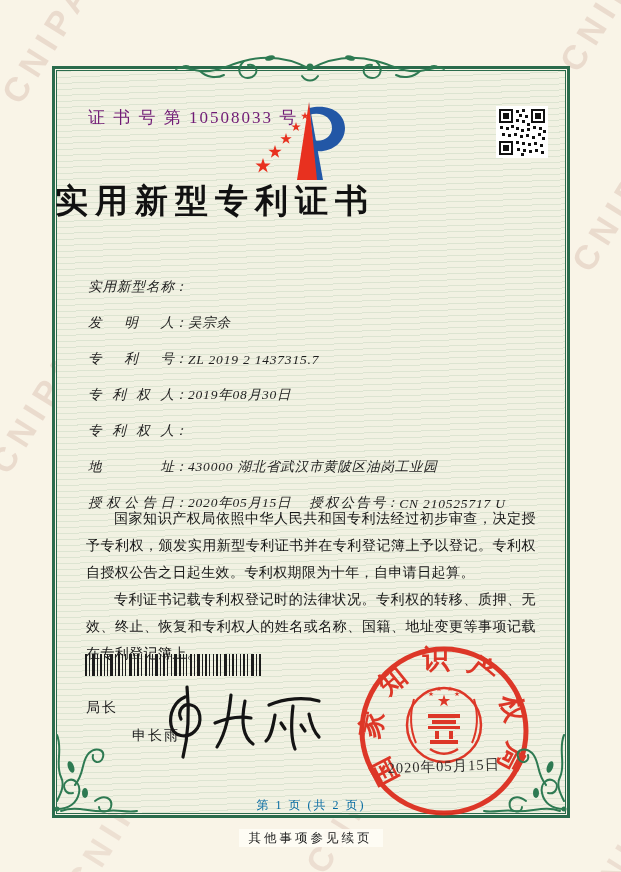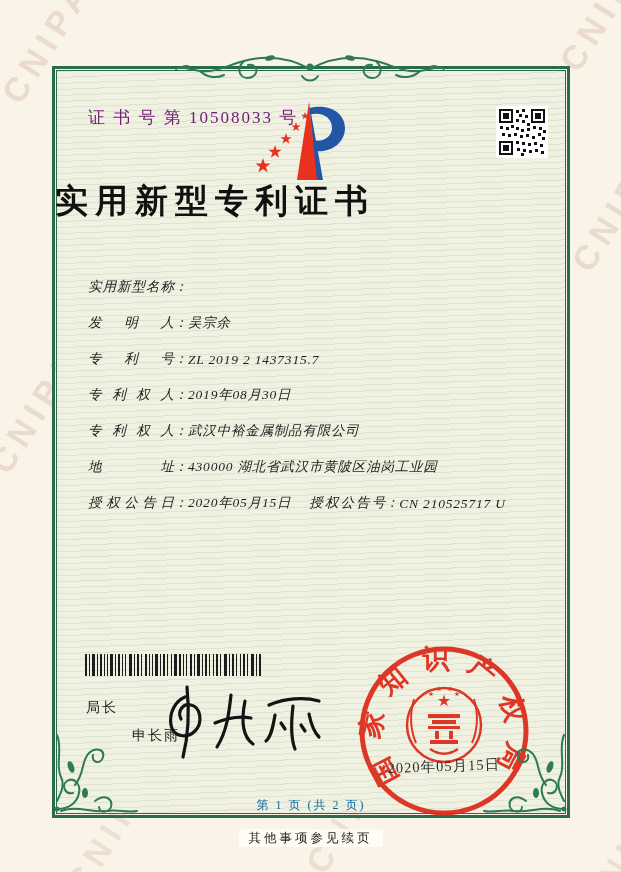--- a/index.html
+++ b/index.html
@@ -227,38 +227,39 @@
             <span class="f-value">ZL 2019 2 1437315.7</span>
         </div>
         <div class="frow">
           <span class="f-label">专利权人</span>
             <span class="f-colon">：</span>
             <span class="f-value">2019年08月30日</span>
         </div>
         <div class="frow">
           <span class="f-label">专利权人</span>
             <span class="f-colon">：</span>
-            <span class="f-value">武汉中裕金属制品有限公司</span>
         </div>
         <div class="frow">
           <span class="f-label">地址</span>
             <span class="f-colon">：</span>
             <span class="f-value">430000 湖北省武汉市黄陂区油岗工业园</span>
         </div>
         <div class="frow">
           <span class="f-label">授权公告日</span>
             <span class="f-colon">：</span>
             <span class="f-value">2020年05月15日</span>
           <span class="f-label2">授权公告号</span>
             <span class="f-colon">：</span>
             <span class="f-value">CN 210525717 U</span>
         </div>
       </div>
 
       <div class="body-text">
+        <p>国家知识产权局依照中华人民共和国专利法经过初步审查，决定授予专利权，颁发实用新型专利证书并在专利登记簿上予以登记。专利权自授权公告之日起生效。专利权期限为十年，自申请日起算。</p>
+        <p>专利证书记载专利权登记时的法律状况。专利权的转移、质押、无效、终止、恢复和专利权人的姓名或名称、国籍、地址变更等事项记载在专利登记簿上。</p>
       </div>
 
       <svg class="barcode" width="178" height="22" viewBox="0 0 178 22">
         <g fill="#1c1c1c">
           <rect x="0" width="2" height="22"></rect>
             <rect x="4" width="1" height="22"></rect>
             <rect x="7" width="3" height="22"></rect>
             <rect x="12" width="1" height="22"></rect>
           <rect x="15" width="2" height="22"></rect>
             <rect x="19" width="1" height="22"></rect>

